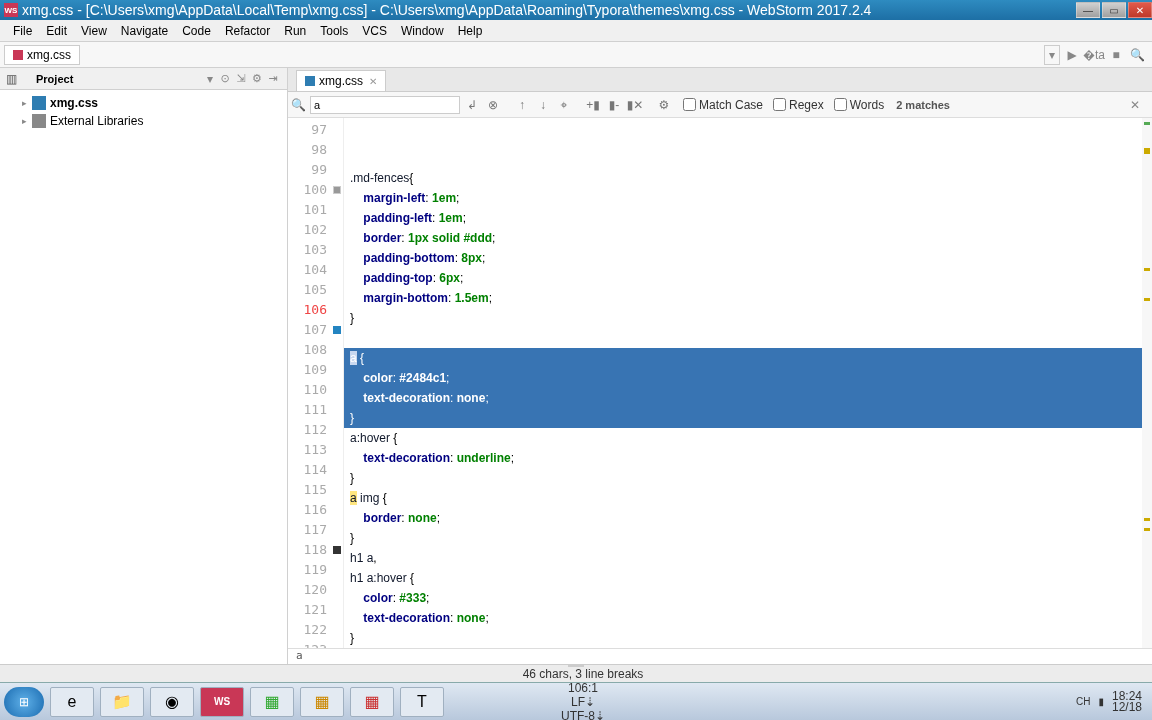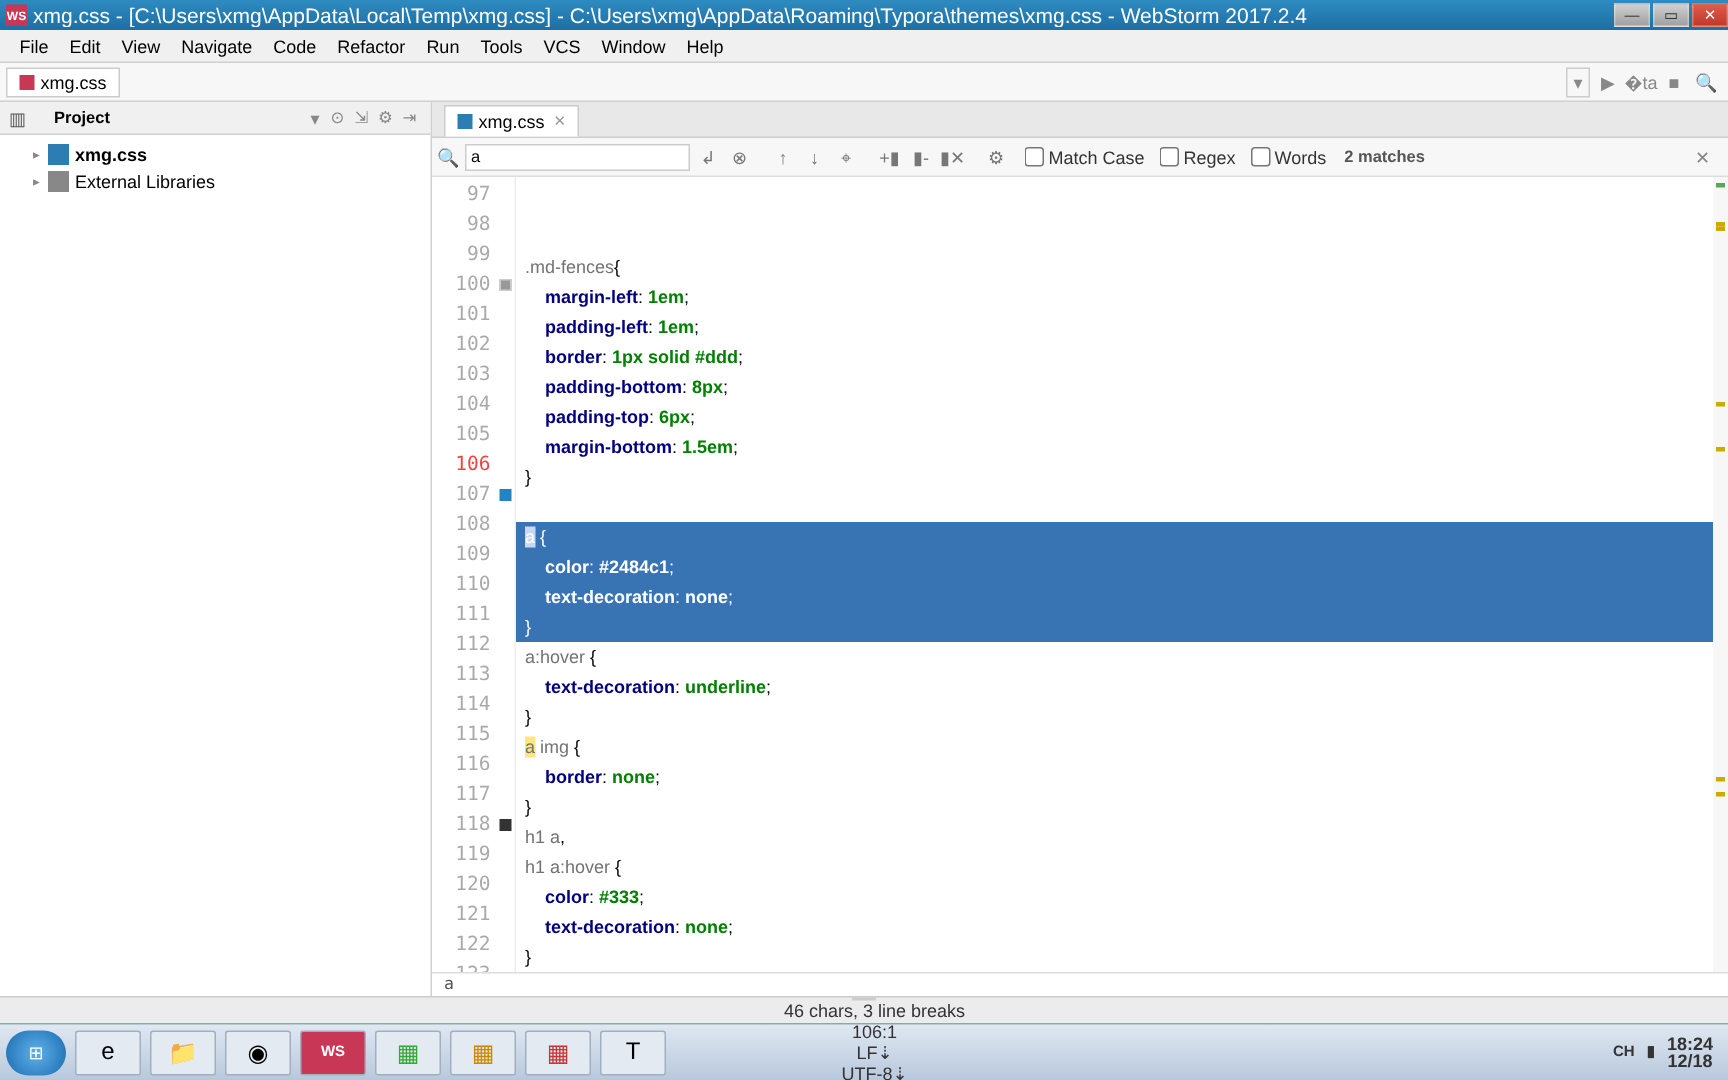--- a/index.html
+++ b/index.html
@@ -58,41 +58,41 @@
 .gutter .ln{ height:20px; line-height:20px; color:#aaa; font-family:Consolas,monospace; font-size:13px; position:relative;}
 .gutter .ln.current{ color:#ef4444;}
 .gutter .ln .marker{ position:absolute; right:-14px; top:6px; width:8px; height:8px;}
 .gutter .ln .marker.blue{background:#2484c1;}
 .gutter .ln .marker.dark{background:#333;}
 .gutter .ln .marker.grey{background:#999; border:1px solid #ccc;}
 .code { flex:1; font-family:Consolas,monospace; font-size:14px; padding-top:2px; position:relative; white-space:pre;}
 .code .line{ height:20px; line-height:20px; padding-left:6px;}
 .code .line.sel{ background:#3874b3; color:#fff;}
 .code .line.sel .prop, .code .line.sel .val, .code .line.sel .selc, .code .line.sel .punc{ color:#fff !important;}
-.selc{color:#737373;}
+.selc{color:#0f172a;}
 .prop{color:#000080; font-weight:bold;}
 .val{color:#008000; font-weight:bold;}
 .hl{ background:#ffe680;}
 .hl2{ background:#c8d8f0;}
 .breadcrumb{ height:16px; border-top:1px solid #ddd; padding-left:8px; font-size:11px; color:#555; font-family:Consolas,monospace;}
 .right-stripe{ position:absolute; right:0; top:0; width:10px; height:100%; background:#f7f7f7;}
 .right-stripe .mark{position:absolute; right:2px; width:6px; height:3px;}
 .right-stripe .y{background:#ccaa00;}
 .right-stripe .g{background:#6a6;}
 
 .statusbar{ height:18px; background:#ececec; border-top:1px solid #ccc; display:flex; align-items:center; padding:0 6px; font-size:11px; color:#333;flex-direction:column;}
 .statusbar .sb-left{width:16px;height:14px;border:1px solid #ccc;}
 .statusbar .sb-sp{flex:1;}
 .statusbar .sb-item{margin-left:14px;}
 .statusbar .lock{margin-left:10px; color:#888;}
 
 .taskbar{ height:38px; background:linear-gradient(#dfe8f2,#b8c8dc); border-top:1px solid #8aa; display:flex; align-items:center; padding:0 4px;}
 .taskbar .start{ width:40px; height:30px; background:radial-gradient(circle,#5fb0e8,#1a6bb0); border-radius:15px; display:flex; align-items:center; justify-content:center; color:#fff;}
 .taskbar .tb-app{ width:44px; height:30px; margin-left:6px; background:#e3eaf2; border:1px solid #a0b0c0; border-radius:2px; display:flex; align-items:center; justify-content:center; font-size:16px;}
-.taskbar .tray{ margin-left:auto; display:flex; align-items:center; padding-right:6px;font-weight:bold;}
+.taskbar .tray{ margin-left:auto; display:flex; align-items:center; padding-right:6px;}
 .taskbar .tray-item{margin-left:8px; font-size:10px; color:#333; text-align:center; line-height:11px;}
 </style>
 </head>
 <body>
 
 <div class="titlebar">
   <div class="ws-icon">WS</div>
   <div class="title-text">xmg.css - [C:\Users\xmg\AppData\Local\Temp\xmg.css] - C:\Users\xmg\AppData\Roaming\Typora\themes\xmg.css - WebStorm 2017.2.4</div>
   <div class="win-controls">
     <div class="win-btn">—</div>

